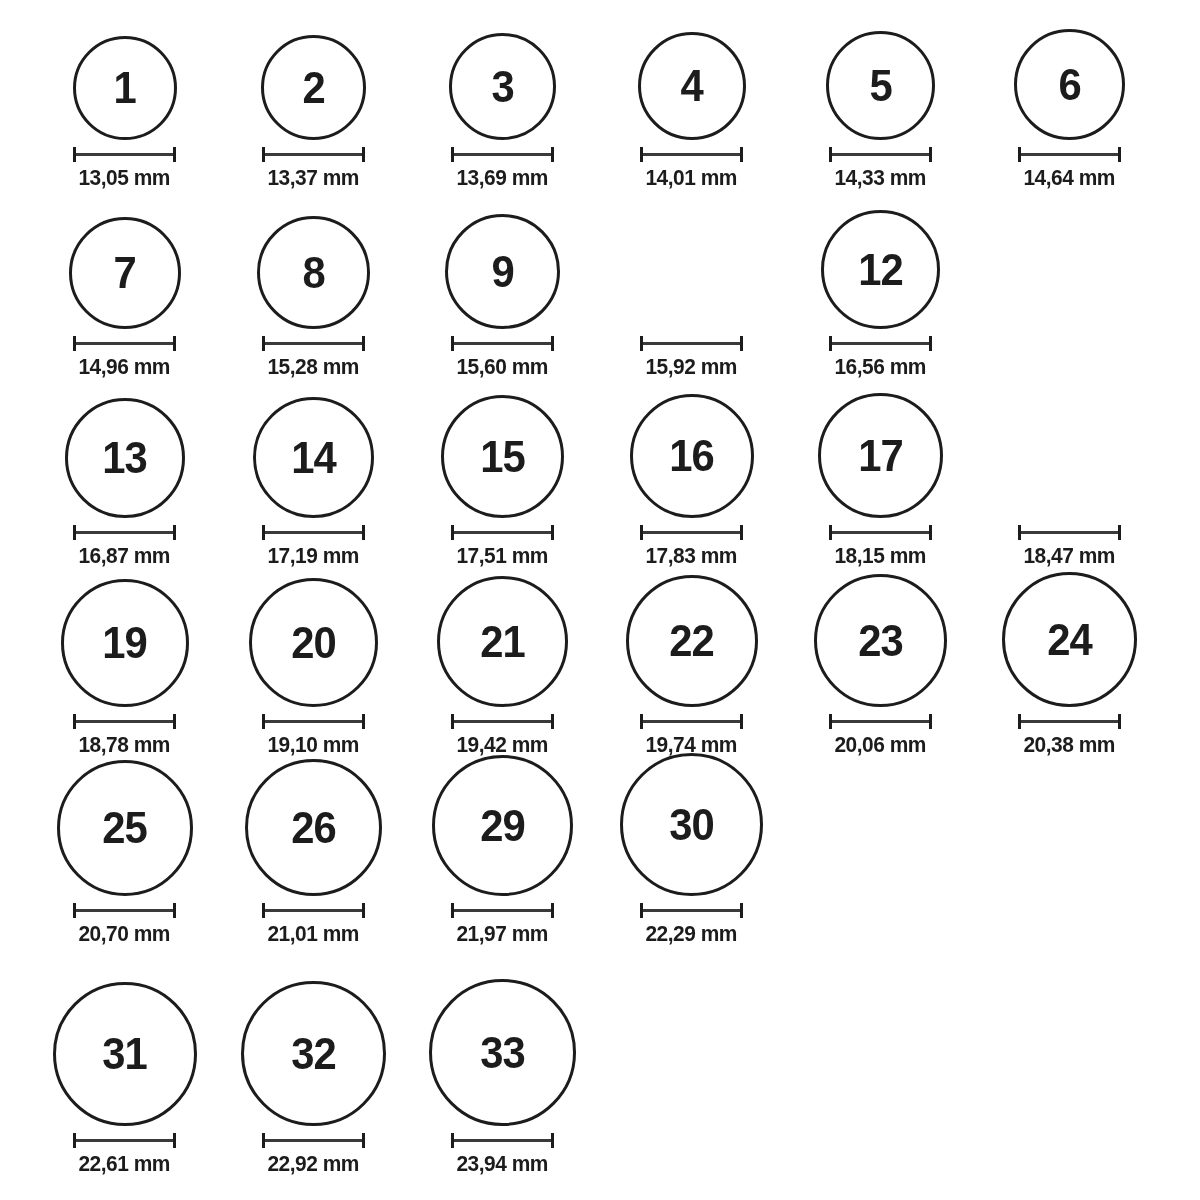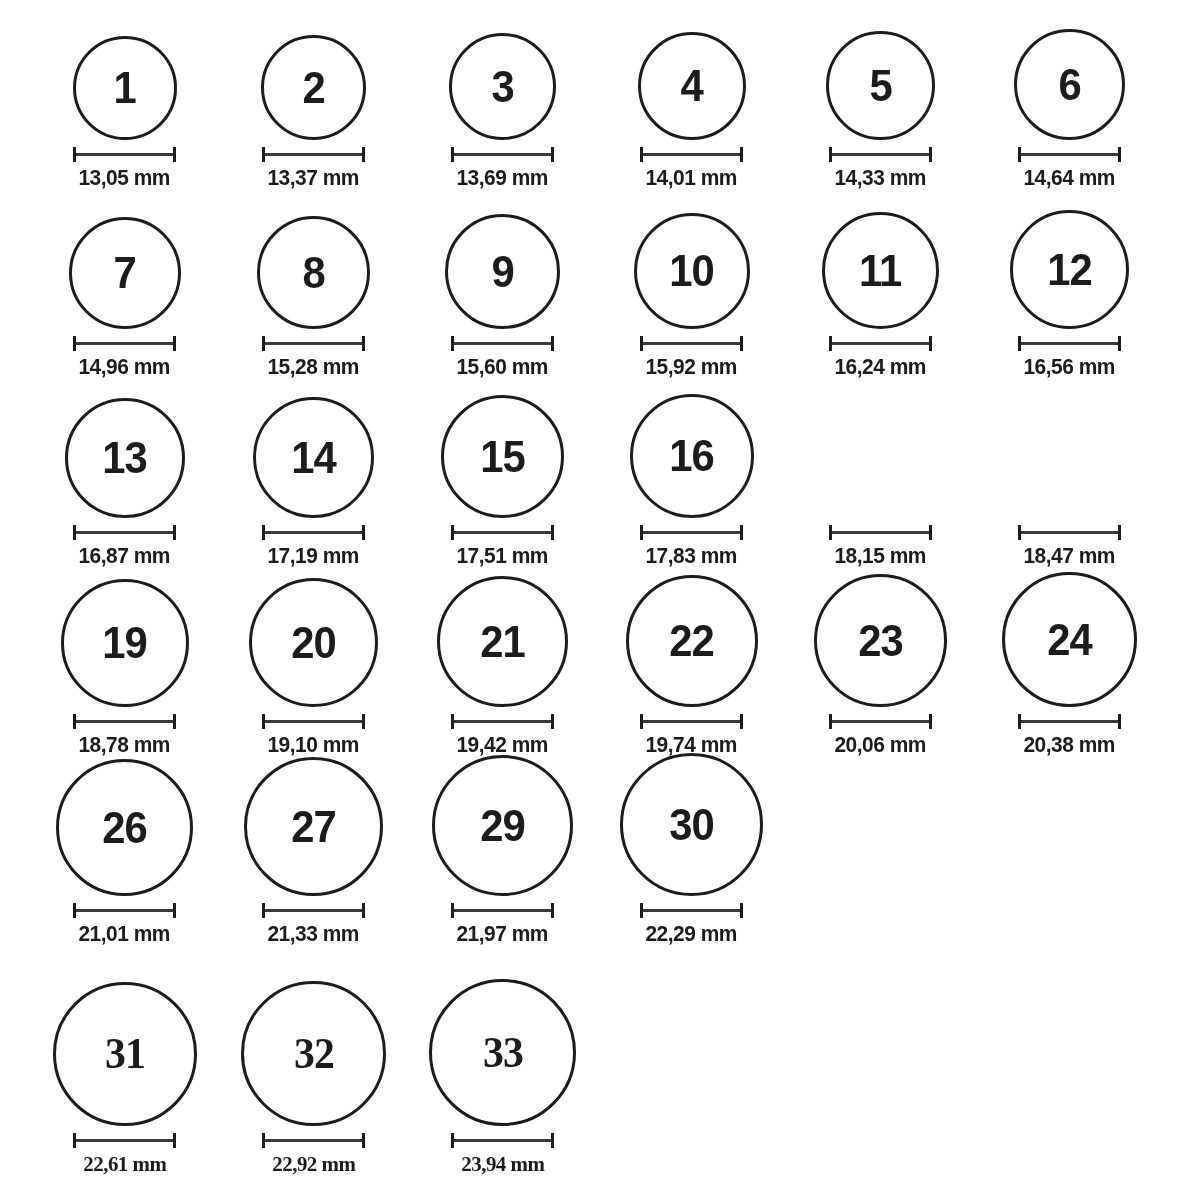--- a/index.html
+++ b/index.html
@@ -14,21 +14,20 @@
   .grid {
     padding: 2px 0 0 30px;
   }
   .row {
     display: flex;
     height: 189px;
     align-items: flex-end;
   }
   .row.last {
     height: 230px;
-    font-family: Liberation Serif, serif;
   }
   .cell {
     width: 189px;
     display: flex;
     flex-direction: column;
     align-items: center;
     justify-content: flex-end;
   }
   .circle {
     border: 3px solid #1c1c1c;
@@ -138,32 +137,22 @@
           <div class="label">15,28 mm</div>
         </div>
         <div class="cell">
           <div class="circle" style="width:115px;height:115px">
             <span class="num">9</span>
           </div>
           <div class="measure"></div>
           <div class="label">15,60 mm</div>
         </div>
         <div class="cell">
-          <div class="circle" style="width:116px;height:116px">
-            <span class="num">10</span>
-          </div>
           <div class="measure"></div>
           <div class="label">15,92 mm</div>
-        </div>
-        <div class="cell">
-          <div class="circle" style="width:117px;height:117px">
-            <span class="num">11</span>
-          </div>
-          <div class="measure"></div>
-          <div class="label">16,24 mm</div>
         </div>
         <div class="cell">
           <div class="circle" style="width:119px;height:119px">
             <span class="num">12</span>
           </div>
           <div class="measure"></div>
           <div class="label">16,56 mm</div>
         </div>
       </div>
       <div class="row">
@@ -189,20 +178,23 @@
           <div class="label">17,51 mm</div>
         </div>
         <div class="cell">
           <div class="circle" style="width:124px;height:124px">
             <span class="num">16</span>
           </div>
           <div class="measure"></div>
           <div class="label">17,83 mm</div>
         </div>
         <div class="cell">
+          <div class="circle" style="width:125px;height:125px">
+            <span class="num">17</span>
+          </div>
           <div class="measure"></div>
           <div class="label">18,15 mm</div>
         </div>
         <div class="cell">
           <div class="measure"></div>
           <div class="label">18,47 mm</div>
         </div>
       </div>
       <div class="row">
         <div class="cell">
@@ -243,32 +235,32 @@
         <div class="cell">
           <div class="circle" style="width:135px;height:135px">
             <span class="num">24</span>
           </div>
           <div class="measure"></div>
           <div class="label">20,38 mm</div>
         </div>
       </div>
       <div class="row">
         <div class="cell">
+          <div class="circle" style="width:136px;height:136px">
+            <span class="num">25</span>
+          </div>
+          <div class="measure"></div>
+          <div class="label">20,70 mm</div>
+        </div>
+        <div class="cell">
           <div class="circle" style="width:137px;height:137px">
             <span class="num">26</span>
           </div>
           <div class="measure"></div>
           <div class="label">21,01 mm</div>
-        </div>
-        <div class="cell">
-          <div class="circle" style="width:139px;height:139px">
-            <span class="num">27</span>
-          </div>
-          <div class="measure"></div>
-          <div class="label">21,33 mm</div>
         </div>
         <div class="cell">
           <div class="circle" style="width:141px;height:141px">
             <span class="num">29</span>
           </div>
           <div class="measure"></div>
           <div class="label">21,97 mm</div>
         </div>
         <div class="cell">
           <div class="circle" style="width:143px;height:143px">

